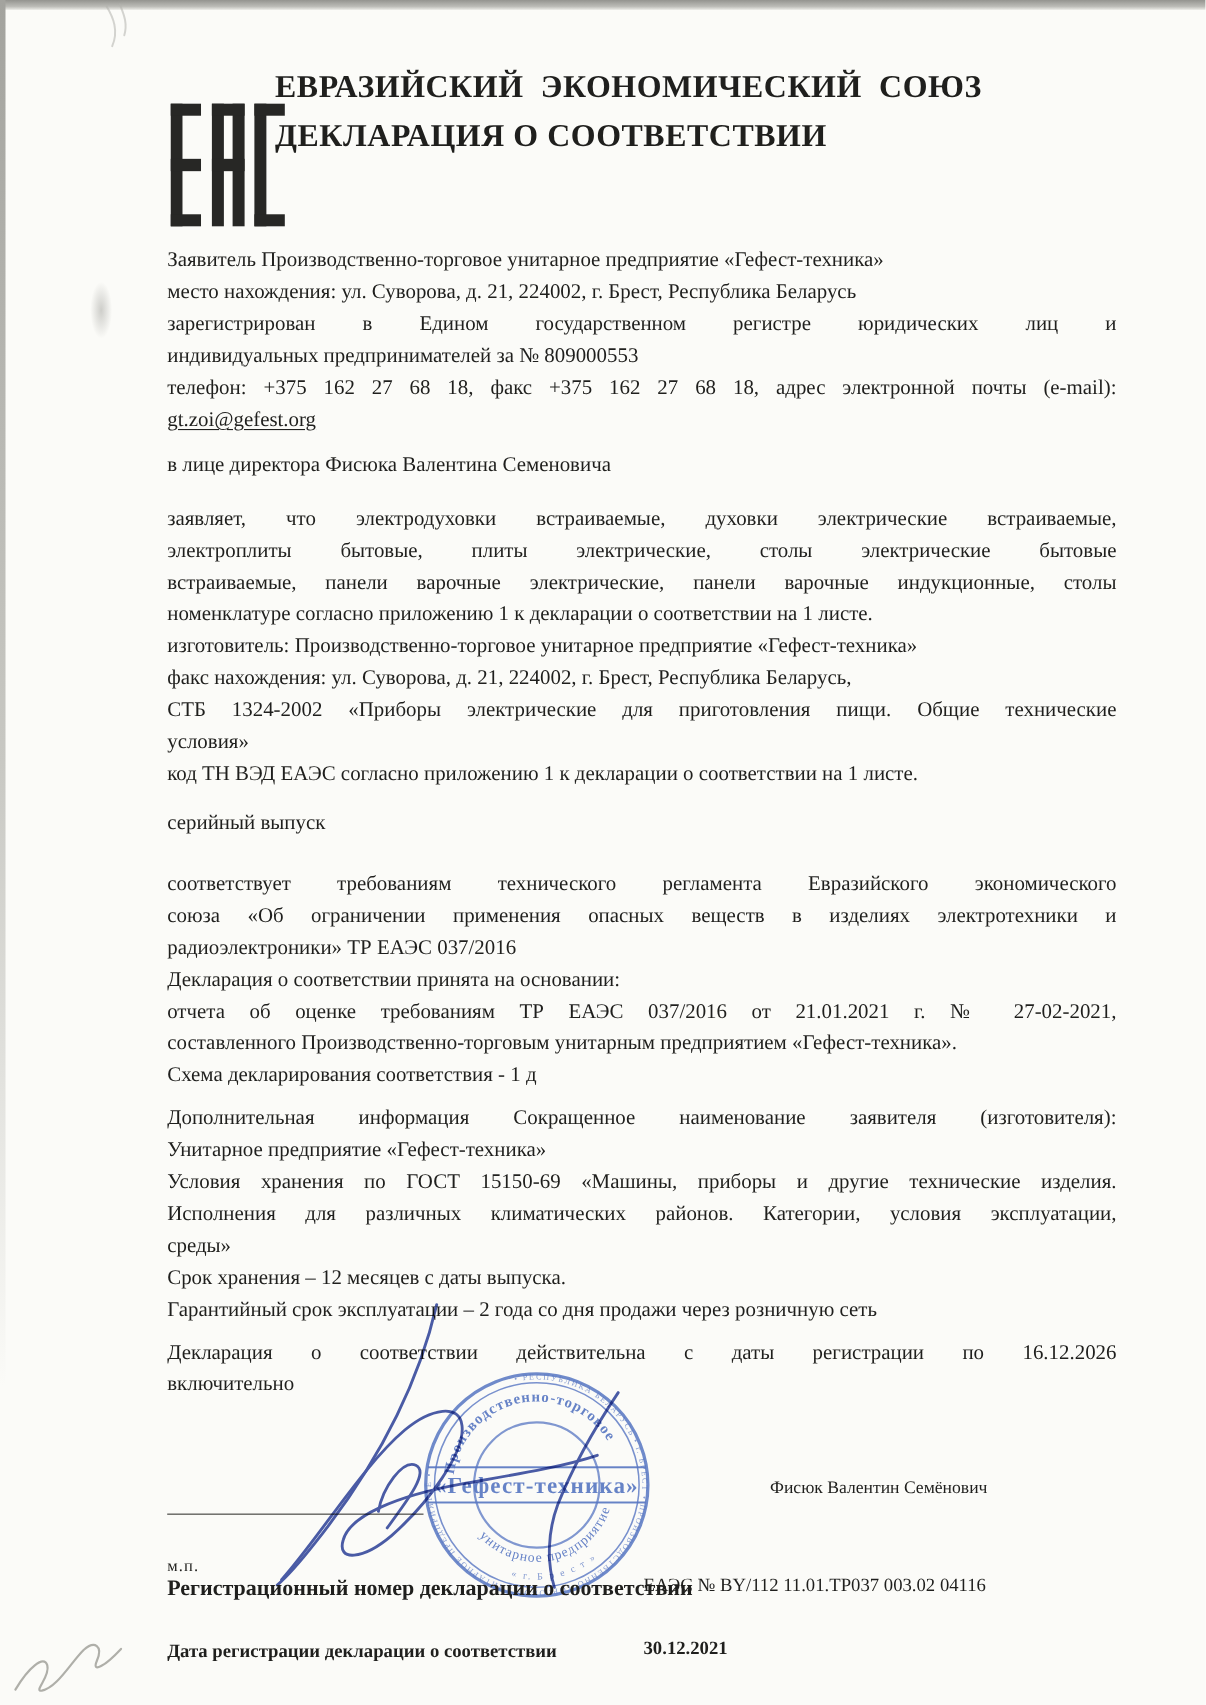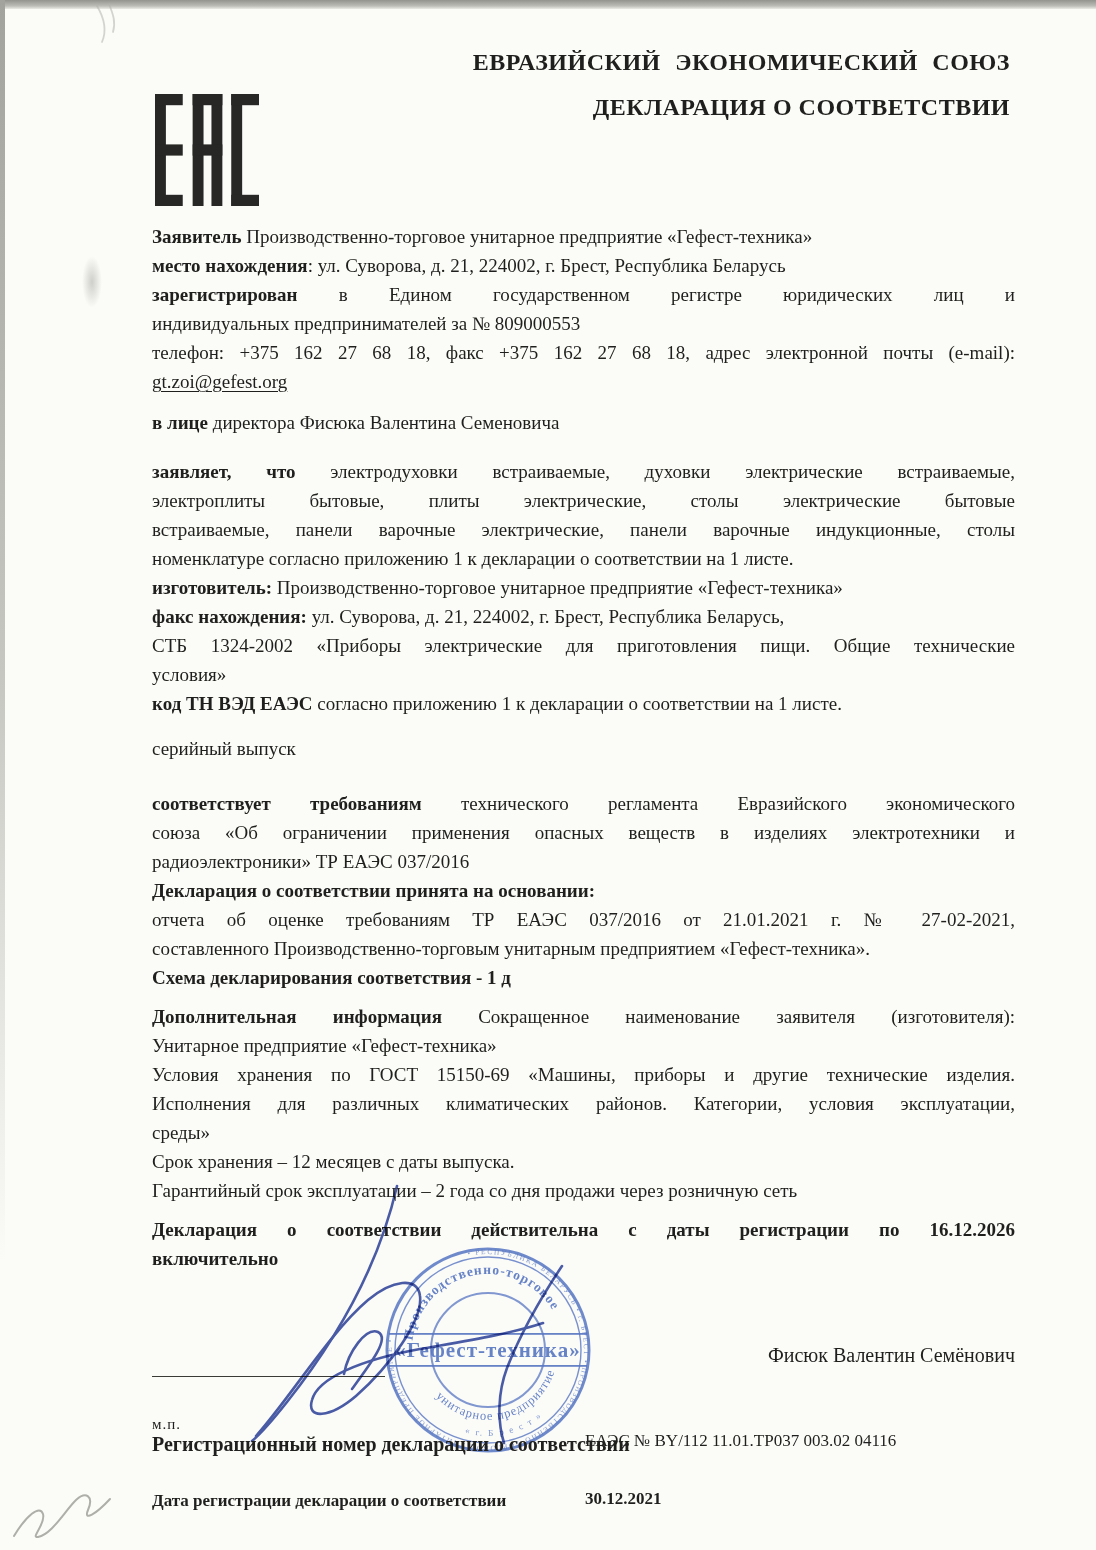--- a/index.html
+++ b/index.html
@@ -8,38 +8,38 @@
     background:#fbfbf8; overflow:hidden;
     font-family:"Liberation Serif", serif; color:#1f1f1d;
   }
   .edge-top { position:absolute; top:0; left:0; width:1096px; height:9px;
     background:linear-gradient(180deg,#94948f,#bcbcb7 65%,#ebebe6); }
   .edge-left { position:absolute; top:0; left:0; width:5px; height:1260px;
     background:linear-gradient(180deg,#a3a39e,#c8c8c3 55%,rgba(205,205,200,0)); }
   .smudge { position:absolute; left:82px; top:256px; width:20px; height:52px;
     background:radial-gradient(ellipse at center, rgba(110,110,104,.32), rgba(110,110,104,0) 70%); }
 
-  .title-wrap { position:absolute; left:250px; top:40px; width:760px;
-    text-align:right; font-weight:bold; font-size:24px; line-height:45px;
+  .title-wrap { position:absolute; left:250px; top:57px; width:760px;
+    text-align:left; font-weight:bold; font-size:29px; line-height:45px;
     letter-spacing:.5px; }
   .title-wrap .l1 { word-spacing:8px; }
 
   .eac-wrap { position:absolute; left:155px; top:94px; width:104px; height:112px; }
 
   .doc-body { position:absolute; left:152px; top:222px; width:863px; font-size:19px; }
   .line { line-height:29px; text-align:justify; text-align-last:left; }
   .line.just { text-align-last:justify; }
-  .b { font-weight:bold; }
+  .b { font-weight:normal; }
   .u { text-decoration:underline; text-underline-offset:3px; }
 
   .sig-line { position:absolute; left:152px; top:1376px; width:233px;
     border-top:1.6px solid #3a3a36; height:0; }
   .mp { position:absolute; left:152px; top:1416px; font-size:15px; letter-spacing:1px; }
   .signer { position:absolute; left:700px; top:1344px; width:315px;
-    text-align:right; font-size:20px; }
+    text-align:left; font-size:16px; }
 
   .stamp-wrap { position:absolute; left:378px; top:1240px; width:220px; height:220px;
     mix-blend-mode:multiply; opacity:.92; filter:blur(.2px); }
   .sig-svg { position:absolute; left:180px; top:1170px; width:440px; height:290px;
     mix-blend-mode:multiply; }
   .pencil-svg { position:absolute; left:0px; top:1480px; width:140px; height:70px; }
   .pencil-top-svg { position:absolute; left:85px; top:0px; width:50px; height:50px; }
 
   .reg-label  { position:absolute; left:152px; top:1433px; font-size:20px; font-weight:bold; }
   .reg-value  { position:absolute; left:585px; top:1431px; font-size:17px; font-weight:normal; }

